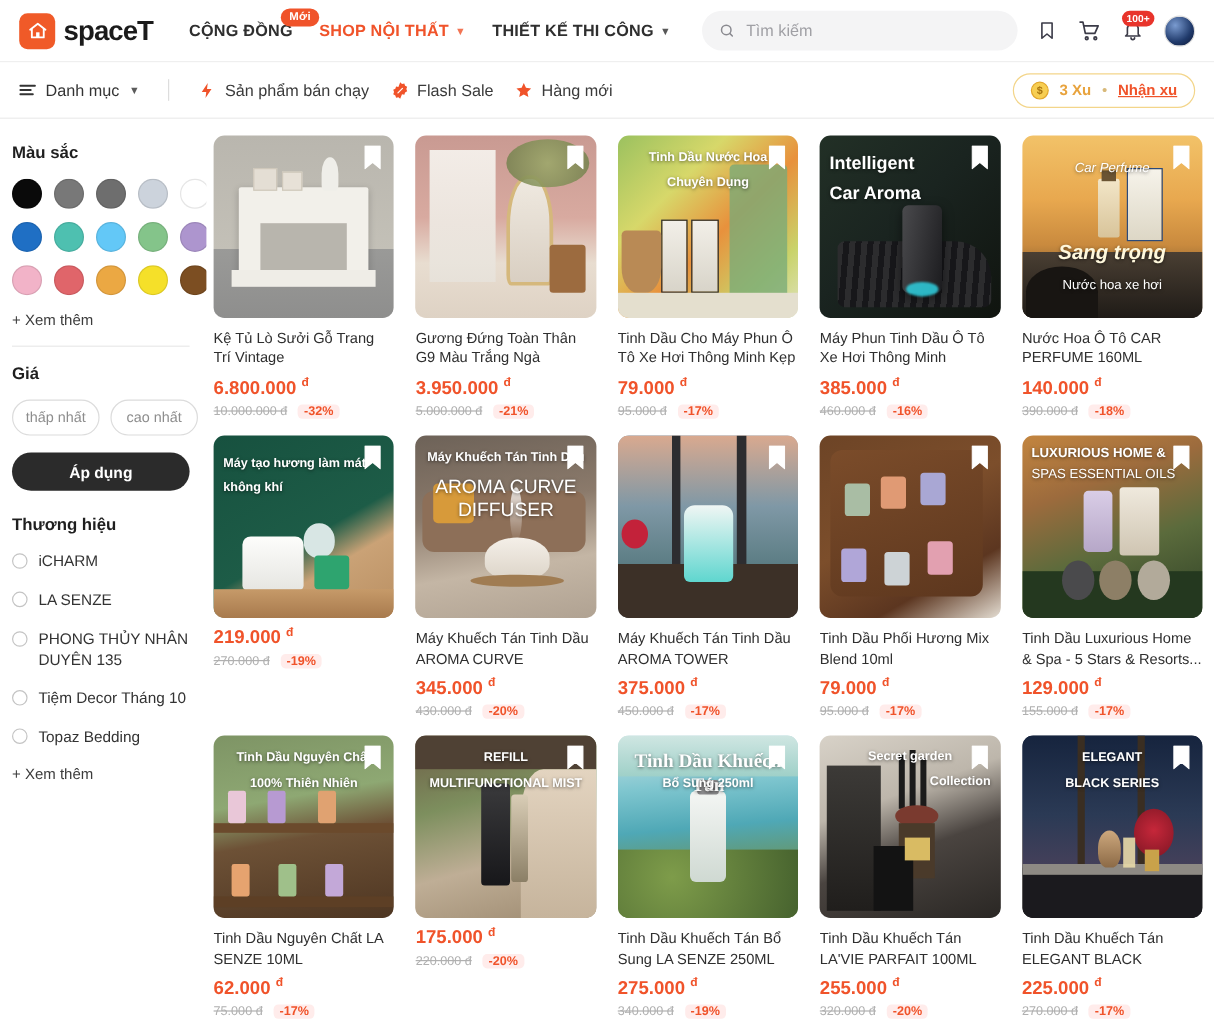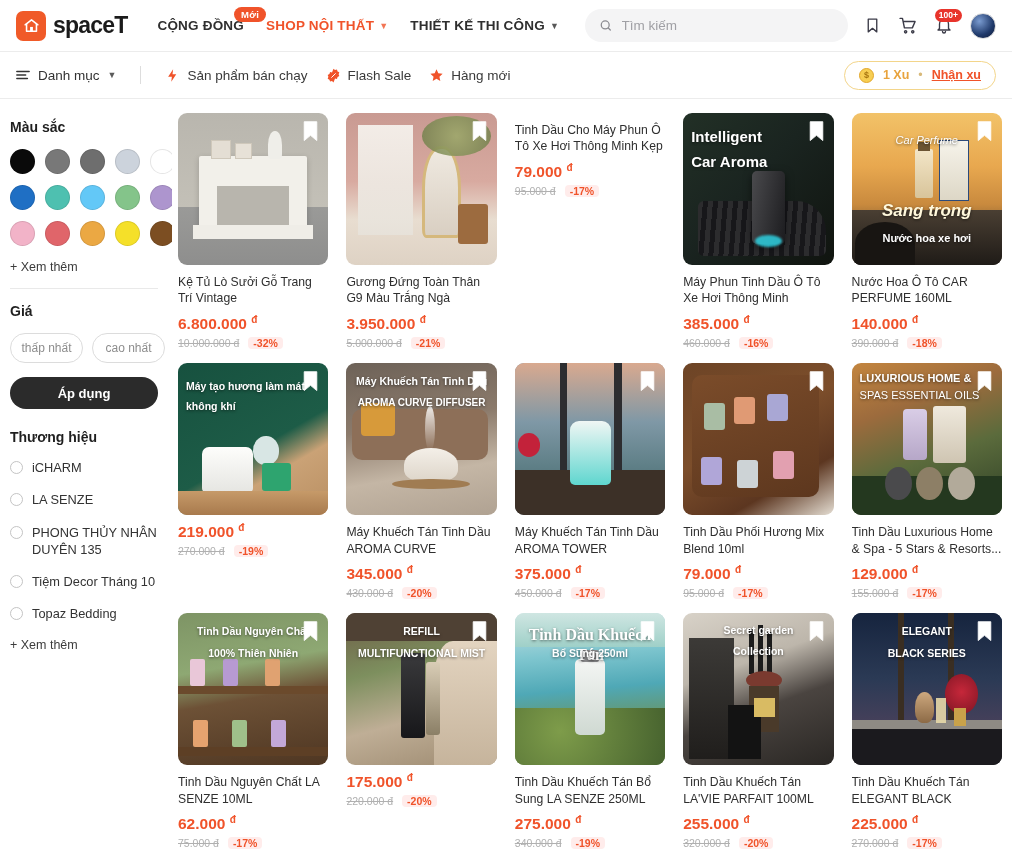--- a/index.html
+++ b/index.html
@@ -284,21 +284,21 @@
 
   <div class="sub-item">
     <svg width="15" height="15" viewBox="0 0 24 24" fill="#f0532a">
       <path d="M12 2l2.9 6.3 6.9.8-5.1 4.7 1.4 6.8L12 17.3 5.9 20.6l1.4-6.8L2.2 9.1l6.9-.8z"></path>
     </svg>
     <span>Hàng mới</span>
   </div>
 
   <div class="xu-pill">
     <span class="xu-coin">$</span>
-    <span>1 Xu</span>
+    <span>3 Xu</span>
     <span class="xu-dot">•</span>
     <span class="xu-link">Nhận xu</span>
   </div>
 </div>
 
 <div class="body-wrap">
 
   <div class="sidebar">
     <div class="filter-title">Màu sắc</div>
     <div class="color-grid" id="color-grid">
@@ -392,20 +392,34 @@
       </svg>
     </div>
     <div class="p-title">Gương Đứng Toàn Thân G9 Màu Trắng Ngà</div>
     <div class="p-price"><span class="pv">3.950.000</span> <sup class="pc">đ</sup></div>
     <div class="p-old-row">
       <span class="p-old">5.000.000 đ</span>
       <span class="p-disc">-21%</span>
     </div>
         </div>
         <div class="card">
+    <div class="thumb" style="background:linear-gradient(135deg,#9bc15f 0%,#d7d86a 30%,#e8913c 55%,#c9d36a 80%,#dfe3c0 100%);">
+      <div class="scene">
+    <div class="obj" style="left:24%;top:46%;width:15%;height:40%;background:linear-gradient(180deg,#f2efe8,#d8d4c9);border:1.5px solid #2a2a2a"></div>
+    <div class="obj" style="left:41%;top:46%;width:15%;height:40%;background:linear-gradient(180deg,#f2efe8,#d8d4c9);border:1.5px solid #2a2a2a"></div>
+    <div class="obj" style="left:62%;top:16%;width:32%;height:78%;background:rgba(120,170,120,.78);border-radius:4px"></div>
+    <div class="obj" style="left:2%;top:52%;width:22%;height:34%;background:#b98a55;border-radius:4px 4px 40% 40%"></div>
+    <div class="obj" style="left:0;top:86%;width:100%;height:14%;background:#e4dfce"></div>
+            </div>
+      <div class="ov" style="top:8%;font-size:10.5px;font-weight:700;">Tinh Dầu Nước Hoa</div>
+            <div class="ov" style="top:22%;font-size:10.5px;font-weight:700;">Chuyên Dụng</div>
+      <svg class="bookmark" viewBox="0 0 24 30">
+        <path d="M3 1h18v27l-9-7.5L3 28z" fill="#fff" stroke="#fff" stroke-width="1.2" stroke-linejoin="round"></path>
+      </svg>
+    </div>
     <div class="p-title">Tinh Dầu Cho Máy Phun Ô Tô Xe Hơi Thông Minh Kẹp Cửa...</div>
     <div class="p-price"><span class="pv">79.000</span> <sup class="pc">đ</sup></div>
     <div class="p-old-row">
       <span class="p-old">95.000 đ</span>
       <span class="p-disc">-17%</span>
     </div>
         </div>
         <div class="card">
     <div class="thumb" style="background:linear-gradient(135deg,#223026 0%,#1a2420 45%,#10140f 100%);">
       <div class="scene">
@@ -430,21 +444,21 @@
     <div class="thumb" style="background:linear-gradient(180deg,#f2c268 0%,#e8a84f 35%,#c98a3e 60%,#2b2620 100%);">
       <div class="scene">
     <div class="obj" style="left:0;top:64%;width:100%;height:36%;background:linear-gradient(180deg,#4a3f33,#1f1b17)"></div>
     <div class="obj" style="left:42%;top:24%;width:12%;height:32%;background:linear-gradient(180deg,#f3e6c8,#d8c49a);border-radius:2px"></div>
     <div class="obj" style="left:44%;top:19%;width:8%;height:6%;background:#6b5433"></div>
     <div class="obj" style="left:58%;top:18%;width:20%;height:40%;background:linear-gradient(180deg,#f6f3ea,#ddd7c6);border:1px solid #2c4a7a"></div>
     <div class="obj" style="left:2%;top:72%;width:40%;height:28%;background:#181512;border-radius:50% 50% 0 0"></div>
             </div>
       <div class="ov" style="top:14%;font-size:11px;font-weight:400;font-style:italic;">Car Perfume</div>
             <div class="ov" style="top:58%;font-size:17px;font-weight:700;font-style:italic;color:#fff8dc;">Sang trọng</div>
-            <div class="ov" style="top:78%;font-size:11px;font-weight:700;color:#fff;text-align:center;">Nước hoa xe hơi</div>
+            <div class="ov" style="top:78%;font-size:11px;font-weight:400;color:#fff;text-align:center;">Nước hoa xe hơi</div>
       <svg class="bookmark" viewBox="0 0 24 30">
         <path d="M3 1h18v27l-9-7.5L3 28z" fill="#fff" stroke="#fff" stroke-width="1.2" stroke-linejoin="round"></path>
       </svg>
     </div>
     <div class="p-title">Nước Hoa Ô Tô CAR PERFUME 160ML</div>
     <div class="p-price"><span class="pv">140.000</span> <sup class="pc">đ</sup></div>
     <div class="p-old-row">
       <span class="p-old">390.000 đ</span>
       <span class="p-disc">-18%</span>
     </div>
@@ -472,21 +486,21 @@
         <div class="card">
     <div class="thumb" style="background:linear-gradient(170deg,#6d6258 0%,#8b7a6b 40%,#c4b6a5 70%,#b0a292 100%);">
       <div class="scene">
     <div class="obj" style="left:4%;top:30%;width:90%;height:34%;background:#8d6f58;border-radius:10px"></div>
     <div class="obj" style="left:10%;top:26%;width:22%;height:22%;background:#d79a3a;border-radius:4px"></div>
     <div class="obj" style="left:38%;top:56%;width:36%;height:22%;background:linear-gradient(180deg,#f4efe8,#ddd5c9);border-radius:50% 50% 36% 36%"></div>
     <div class="obj" style="left:30%;top:76%;width:52%;height:7%;background:#a07c52;border-radius:50%"></div>
     <div class="obj" style="left:52%;top:28%;width:7%;height:30%;background:linear-gradient(180deg,rgba(255,255,255,.85),rgba(255,255,255,0));border-radius:50%"></div>
             </div>
       <div class="ov" style="top:8%;font-size:10.5px;font-weight:700;">Máy Khuếch Tán Tinh Dầu</div>
-            <div class="ov" style="top:22%;font-size:10px;font-weight:700;">AROMA CURVE DIFFUSER</div>
+            <div class="ov" style="top:22%;font-size:16px;font-weight:400;">AROMA CURVE DIFFUSER</div>
       <svg class="bookmark" viewBox="0 0 24 30">
         <path d="M3 1h18v27l-9-7.5L3 28z" fill="#fff" stroke="#fff" stroke-width="1.2" stroke-linejoin="round"></path>
       </svg>
     </div>
     <div class="p-title">Máy Khuếch Tán Tinh Dầu AROMA CURVE DIFFUSER...</div>
     <div class="p-price"><span class="pv">345.000</span> <sup class="pc">đ</sup></div>
     <div class="p-old-row">
       <span class="p-old">430.000 đ</span>
       <span class="p-disc">-20%</span>
     </div>
@@ -631,21 +645,21 @@
     <div class="obj" style="left:4%;top:16%;width:30%;height:80%;background:linear-gradient(180deg,#3c3a37,#201e1c)"></div>
     <div class="obj" style="left:44%;top:10%;width:3%;height:30%;background:#1b1b1b"></div>
     <div class="obj" style="left:50%;top:8%;width:3%;height:32%;background:#1b1b1b"></div>
     <div class="obj" style="left:56%;top:12%;width:3%;height:28%;background:#1b1b1b"></div>
     <div class="obj" style="left:42%;top:38%;width:24%;height:12%;background:#7a3a2f;border-radius:50%"></div>
     <div class="obj" style="left:44%;top:48%;width:20%;height:30%;background:#4a3a2a"></div>
     <div class="obj" style="left:30%;top:60%;width:22%;height:36%;background:#131313"></div>
     <div class="obj" style="left:47%;top:56%;width:14%;height:12%;background:#d9bb63"></div>
             </div>
       <div class="ov" style="top:7%;font-size:10.5px;font-weight:700;">Secret garden</div>
-            <div class="ov" style="top:21%;font-size:10.5px;font-weight:700;">Collection</div>
+            <div class="ov" style="top:21%;font-size:10.5px;font-weight:700;text-align:right;">Collection</div>
       <svg class="bookmark" viewBox="0 0 24 30">
         <path d="M3 1h18v27l-9-7.5L3 28z" fill="#fff" stroke="#fff" stroke-width="1.2" stroke-linejoin="round"></path>
       </svg>
     </div>
     <div class="p-title">Tinh Dầu Khuếch Tán LA'VIE PARFAIT 100ML</div>
     <div class="p-price"><span class="pv">255.000</span> <sup class="pc">đ</sup></div>
     <div class="p-old-row">
       <span class="p-old">320.000 đ</span>
       <span class="p-disc">-20%</span>
     </div>

